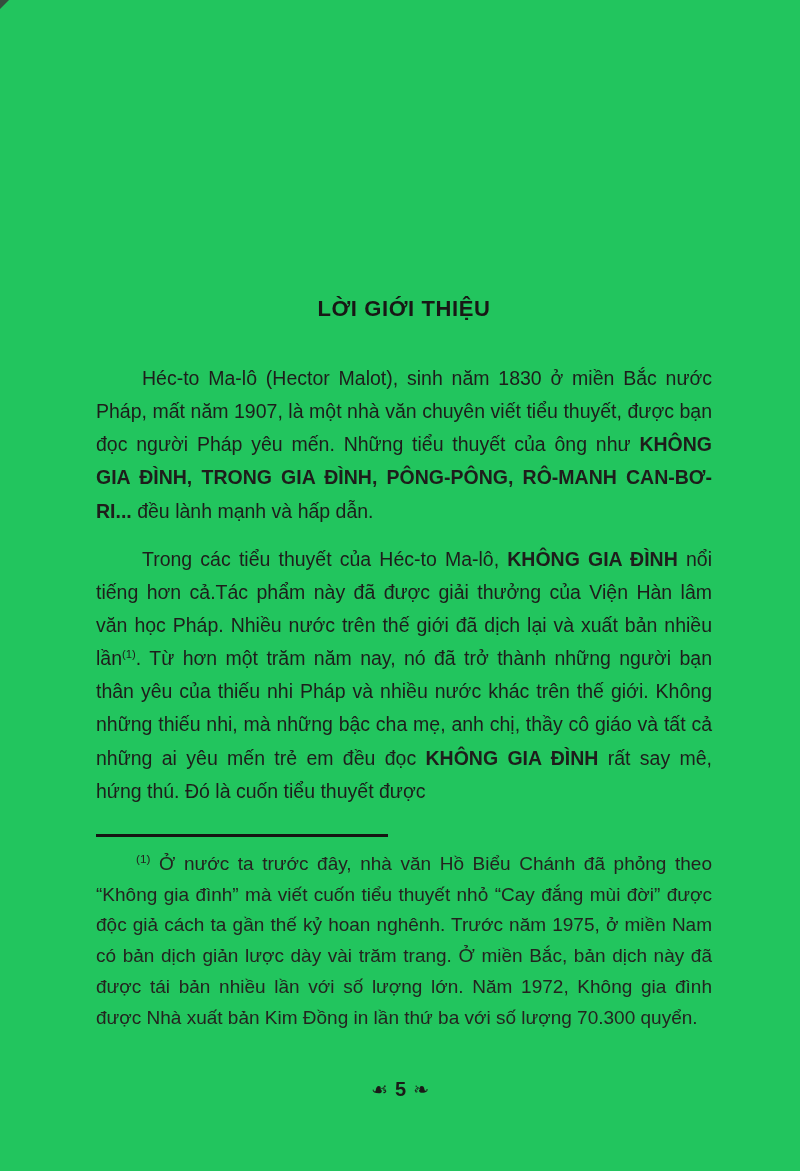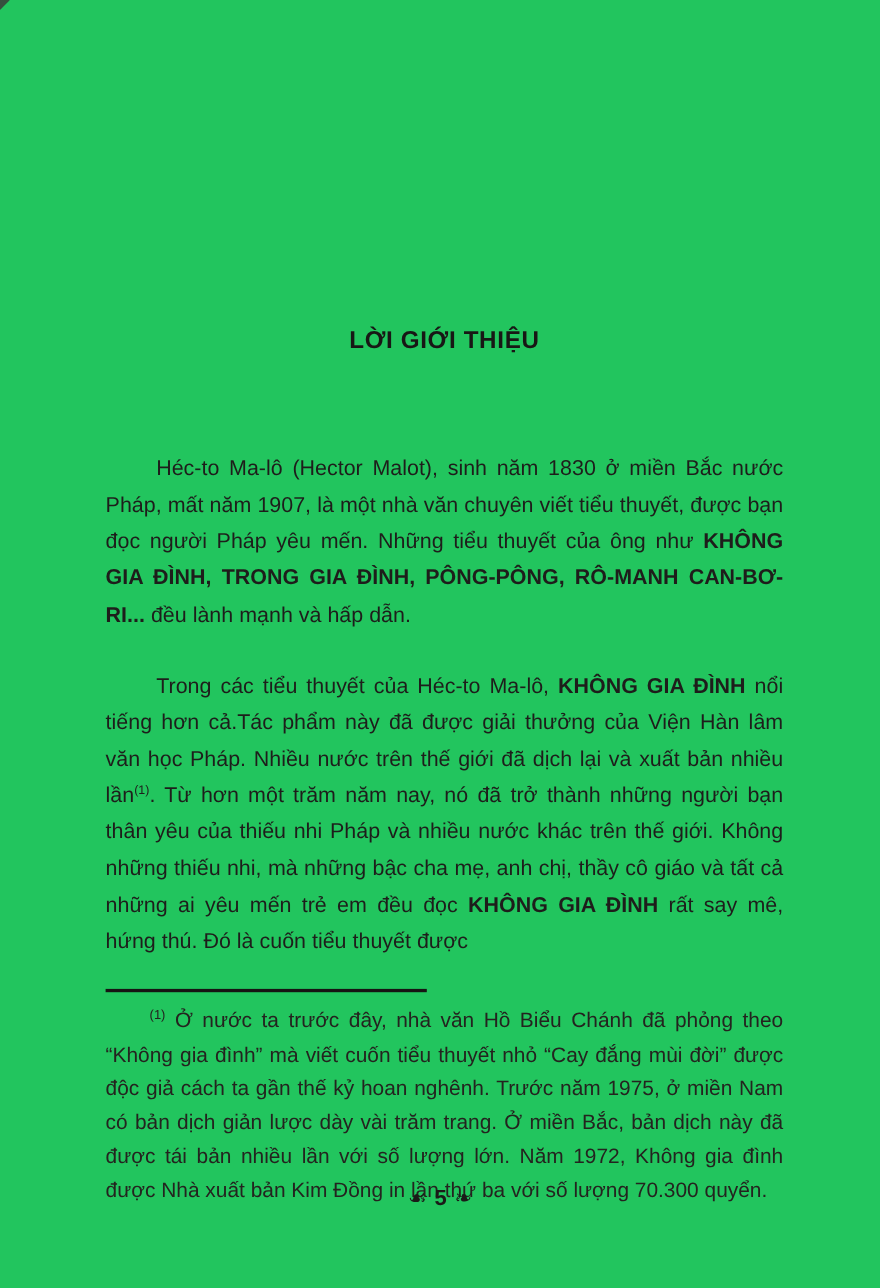--- a/index.html
+++ b/index.html
@@ -30,22 +30,22 @@
     letter-spacing:.6px;
     color:#181715;
   }
   .para {
     font-size:19.5px;
     line-height:1.7;
     text-align:justify;
     text-indent:46px;
     color:#1e1d1b;
   }
-  .para.first { margin-top:88px; }
-  .para.second { margin-top:32px; }
+  .para.first { margin-top:40px; }
+  .para.second { margin-top:15px; }
   .b { font-weight:bold; }
   sup.fn-ref {
     font-size:.58em;
     vertical-align:super;
     line-height:0;
   }
   .fn-rule {
     width:292px;
     height:3px;
     background:#161513;

